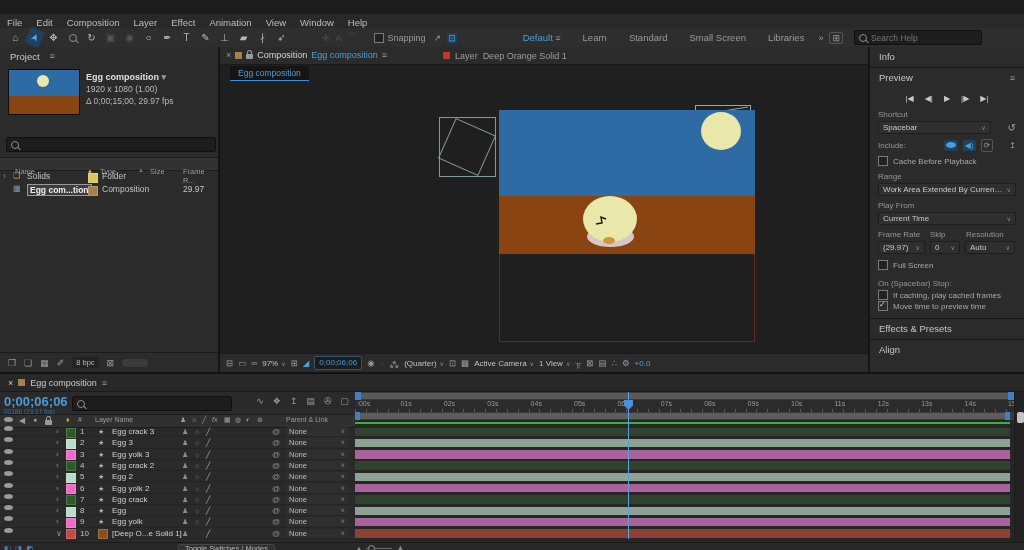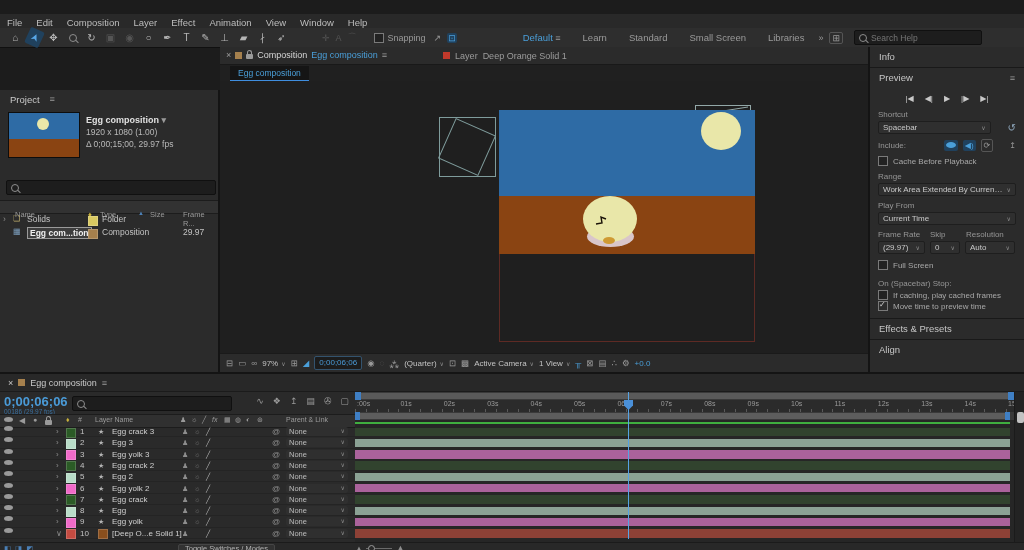--- a/index.html
+++ b/index.html
@@ -31,21 +31,21 @@
   .cb.checked::after{content:"✓";position:absolute;left:0;top:-2px;font-size:8px;color:#d6d6d6;}
   .ws{color:#9a9a9a;font-size:9.5px;margin:0 11px;}
   .ws.active{color:#4a9fd9;}
   .searchbox{display:flex;align-items:center;background:#1d1d1d;border:1px solid #101010;border-radius:2px;height:13px;padding:0 4px;gap:4px;}
   .searchbox input{background:transparent;border:none;outline:none;color:#bdbdbd;font-size:8.5px;
                    font-family:"Liberation Sans",sans-serif;width:100%;padding:0;}
   .mag{width:6px;height:6px;border:1px solid #8d8d8d;border-radius:50%;position:relative;flex:none;}
   .mag::after{content:"";position:absolute;width:4px;height:1px;background:#8d8d8d;right:-3px;bottom:-1px;transform:rotate(45deg);}
 
   
-  .project-panel{position:absolute;left:0;top:47px;width:218px;height:325px;background:#2b2b2b;border-right:2px solid #141414;margin-top:43px;}
+  .project-panel{position:absolute;left:0;top:47px;width:218px;height:325px;background:#2b2b2b;border-right:2px solid #141414;}
   .comp-panel{position:absolute;left:220px;top:47px;width:648px;height:325px;background:#2b2b2b;border-right:2px solid #141414;display:flex;flex-direction:column;}
   .right-panel{position:absolute;left:870px;top:47px;width:154px;height:325px;background:#2b2b2b;}
   .phead{height:20px;line-height:20px;padding:0 9px;font-size:9.5px;color:#c6c6c6;background:#2b2b2b;
          border-top:1px solid #191919;display:flex;justify-content:space-between;align-items:center;}
   .ham{color:#9a9a9a;font-size:9px;}
 
   
   .pj-head{height:18px;display:flex;align-items:center;padding:0 10px;font-size:9.5px;color:#c9c9c9;gap:10px;}
   .pj-thumb{position:absolute;left:8px;top:22px;width:70px;height:44px;border:1px solid #0d0d0d;overflow:hidden;}
   .pj-thumb .sky{height:26px;background:#2e6ba5;position:relative;}

